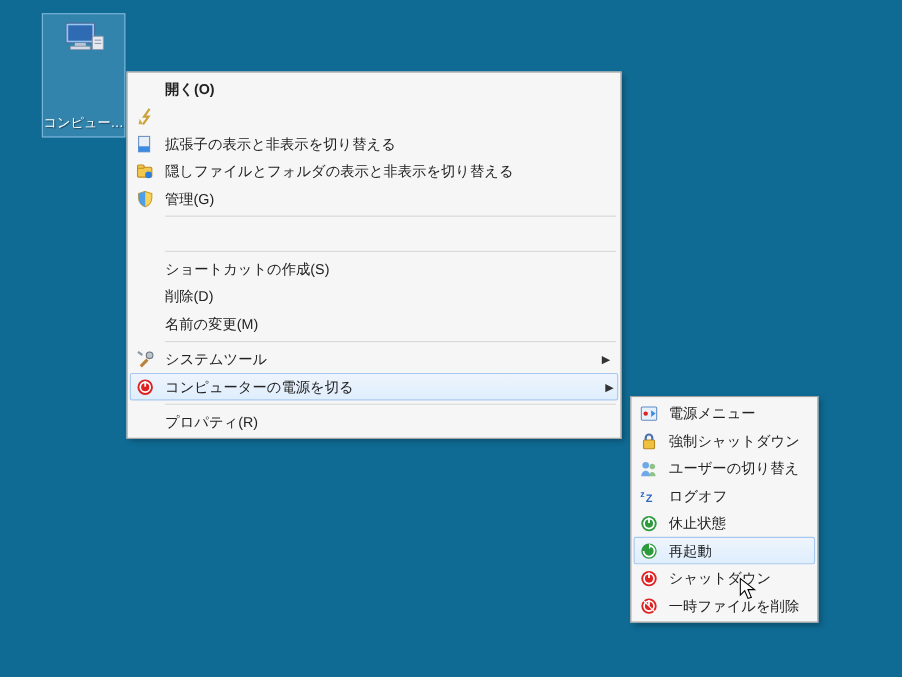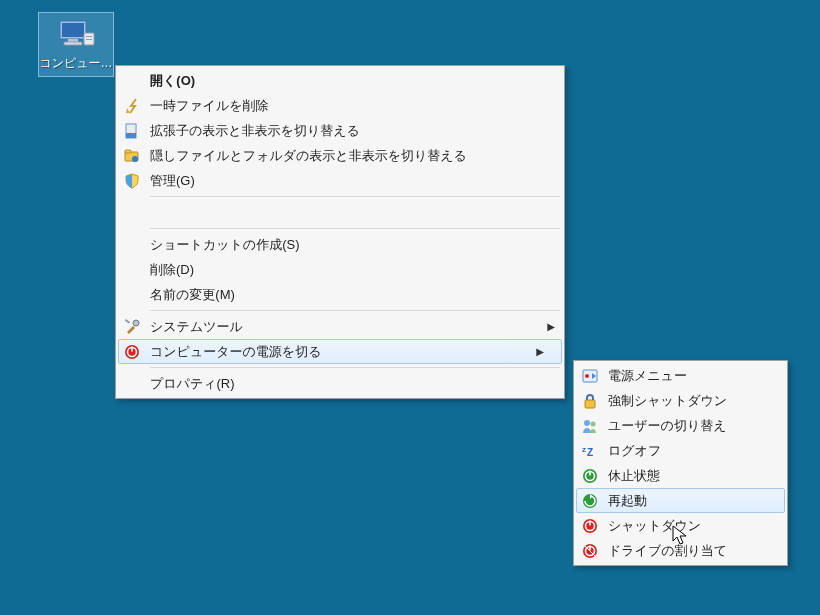--- a/index.html
+++ b/index.html
@@ -32,30 +32,31 @@
       position: relative;
     }
     .desktop-icon .label {
       color: #fff;
       font-size: 12px;
       text-shadow: 1px 1px 1px rgba(0,0,0,.5);
       white-space: nowrap;
       overflow: hidden;
       text-overflow: ellipsis;
       max-width: 74px;
+      margin-top: 48px;
     }
     .context-menu {
       position: absolute;
       background: #f6f6f6;
       border: 1px solid #9f9f9f;
       box-shadow: 3px 3px 5px rgba(0,0,0,.25);
       padding: 2px;
     }
     .menu-main { top: 65px; left: 115px; width: 450px; }
-    .menu-sub  { top: 360px; left: 573px; width: 215px; }
+    .menu-sub  { top: 360px; left: 573px; width: 171px; }
     .mi {
       display: flex;
       align-items: center;
       height: 25px;
       padding: 0 6px 0 4px;
       color: #222;
       white-space: nowrap;
       cursor: default;
     }
     .mi .ic {
@@ -67,21 +68,21 @@
     .mi .txt { flex: 1; }
     .mi .arrow {
       width: 10px; text-align: center;
       font-size: 10px; color: #333;
     }
     .mi.bold .txt { font-weight: bold; }
     .mi.hover {
       background: linear-gradient(#eef4fc, #dfeefd);
       border: 1px solid #a6c8ee;
       border-radius: 2px;
-      padding: 0 16px 0 3px;
+      padding: 0 2px 0 3px;
       height: 25px;
     }
     .sep {
       height: 1px;
       margin: 3px 2px 3px 32px;
       background: #d8d8d8;
     }
     svg { display: block; }
     .cursor {
       position: absolute;
@@ -112,21 +113,20 @@
     <span class="ic"></span>
     <span class="txt">開く(O)</span>
   </div>
   <div class="mi">
     <span class="ic">
       <svg width="16" height="16" viewBox="0 0 16 16">
           <path d="M12 1l-5 7h4l-5 7" stroke="#caa23a" stroke-width="2" fill="none"></path>
           <path d="M3 10l3 5h-4z" fill="#d6a83f"></path>
         </svg>
     </span>
-    <span class="txt">一時ファイルを削除</span>
   </div>
   <div class="mi">
     <span class="ic">
       <svg width="16" height="16" viewBox="0 0 16 16">
           <rect x="2" y="1" width="10" height="14" fill="#e8eef8" stroke="#6a90c4"></rect>
           <rect x="2" y="10" width="10" height="5" fill="#3c8be2"></rect>
         </svg>
     </span>
     <span class="txt">拡張子の表示と非表示を切り替える</span>
   </div>
@@ -276,21 +276,21 @@
   </div>
   <div class="mi">
     <span class="ic">
       <svg width="16" height="16" viewBox="0 0 16 16">
           <circle cx="8" cy="8" r="7" fill="#d22"></circle>
           <circle cx="8" cy="8" r="4.5" fill="none" stroke="#fff" stroke-width="1.6"></circle>
           <rect x="7.2" y="2.5" width="1.6" height="5" fill="#fff"></rect>
           <path d="M2 2l12 12" stroke="#fff" stroke-width="1"></path>
         </svg>
     </span>
-    <span class="txt">ドライブの割り当て</span>
+    <span class="txt">一時ファイルを削除</span>
   </div>
 </div>
 
 <span class="cursor">
   <svg width="18" height="22" viewBox="0 0 18 22">
     <path d="M1 1l0 15 4-4 3 7 3-1-3-7h6z" fill="#fff" stroke="#000" stroke-width="1"></path>
   </svg>
 </span>
 
 </body></html>

